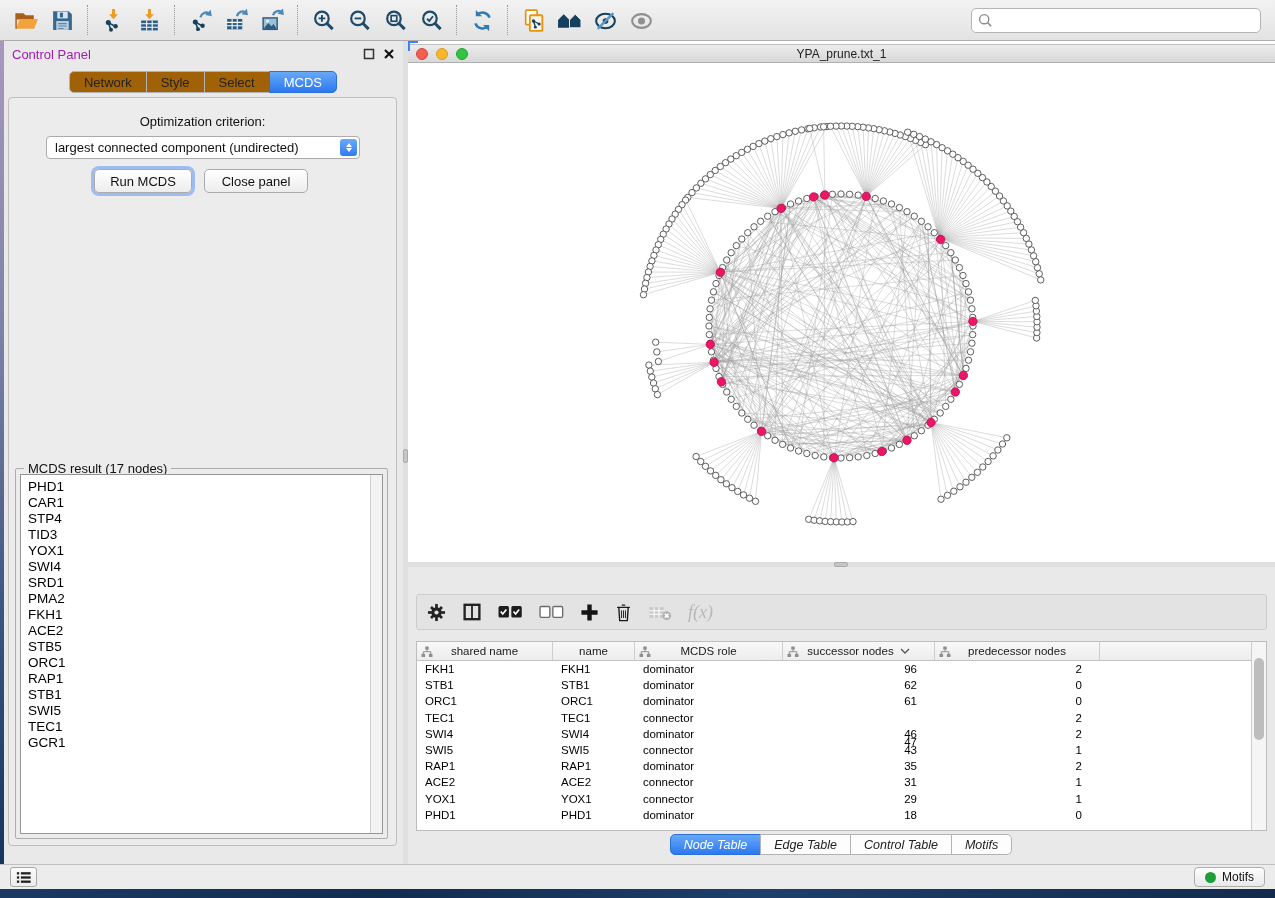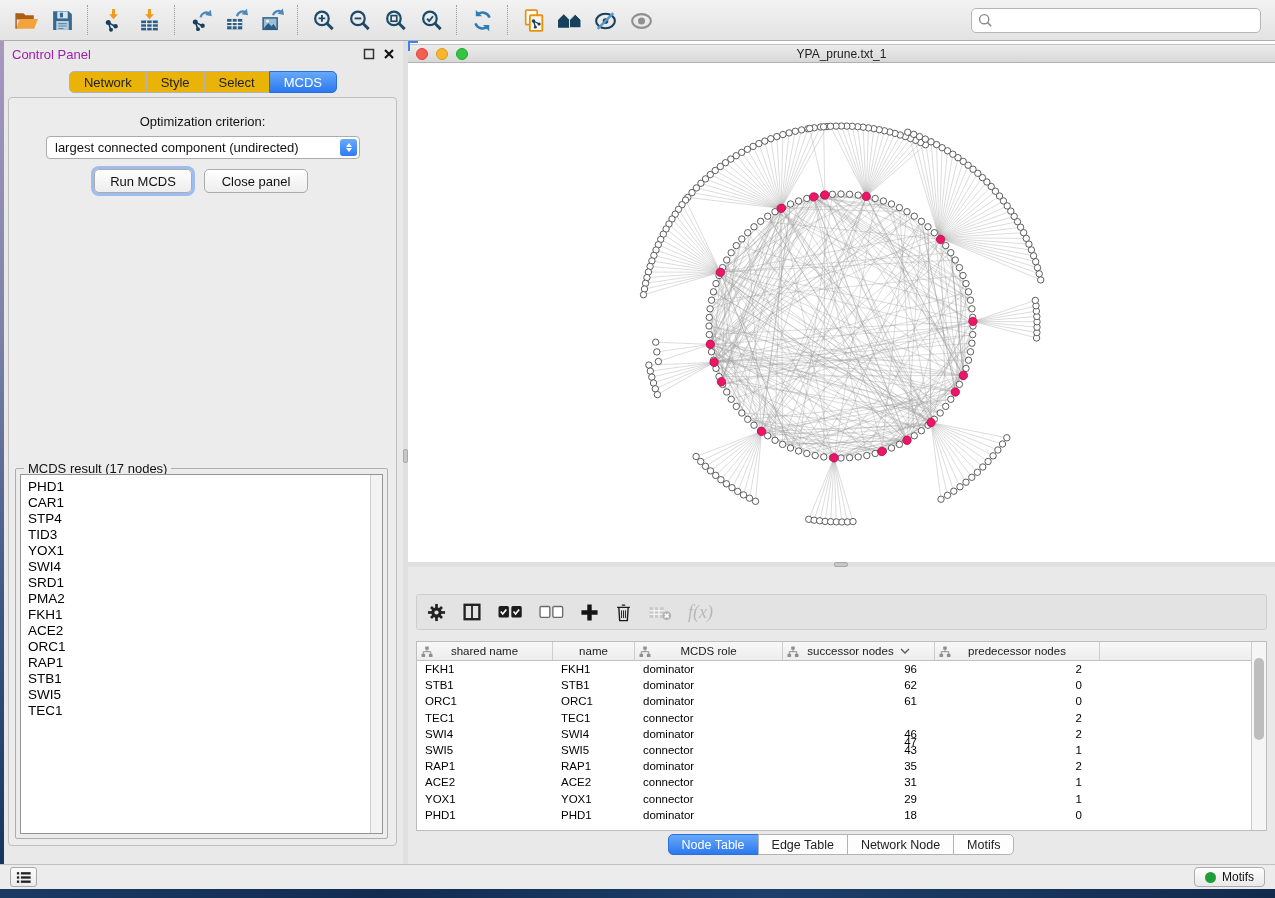--- a/index.html
+++ b/index.html
@@ -25,21 +25,21 @@
     padding:0 8px 0 26px; font-size:13px; color:#333; outline:none; }
   #search-icon { position:absolute; left:7px; top:5px; }
 
   
   #control-panel { left:4px; top:41px; width:399px; height:823px; background:#e9e9e9; }
   .panel-titlebar { height:26px; display:flex; align-items:center; padding:0 8px; }
   .panel-title { font-size:13px; color:#a21caf; }
   .panel-title-icons { margin-left:auto; display:flex; gap:8px; align-items:center; }
   .panel-ico { width:12px; height:12px; display:block; }
   #cp-tabs { position:absolute; left:0; top:30px; width:100%; display:flex; justify-content:center; }
-  .cp-tab { height:22px; padding:0 14px; background:#eab308; border:1px solid #b3b3b3; margin-left:-1px;
+  .cp-tab { height:22px; padding:0 14px; background:#a16207; border:1px solid #b3b3b3; margin-left:-1px;
     font-size:13px; color:#222; display:flex; align-items:center; }
   .cp-tab:first-child { border-radius:5px 0 0 5px; }
   .cp-tab:last-child { border-radius:0 5px 5px 0; }
   .cp-tab.active { background:linear-gradient(#67a8f8,#2b79f0); color:#fff; border-color:#2b6fd9; }
   #cp-inner { position:absolute; left:4px; top:56px; width:389px; height:749px;
     background:#ececec; border:1px solid #bfbfbf; border-radius:4px; }
   #opt-label { position:absolute; left:0; top:16px; width:100%; text-align:center; font-size:13px; color:#111; }
   #criterion-select { position:absolute; left:37px; top:38px; width:314px; height:23px; background:#fff;
     border:1px solid #ababab; border-radius:4px; font-size:13px; color:#111;
     display:flex; align-items:center; padding-left:8px; }
@@ -95,21 +95,21 @@
   .th { position:relative; height:100%; border-right:1px solid #cdcdcd; display:flex; align-items:center; justify-content:center;text-align:right; }
   .th .tree-ico { position:absolute; left:4px; top:4px; }
   .th .lbl { font-size:11.5px; color:#1a1a1a; }
   .th .sort-ico { margin-left:6px; }
   #tbl-body { position:absolute; left:0; top:19px; right:15px; bottom:0; overflow:hidden; }
   .tr { display:flex; height:16.2px; align-items:center; }
   .td { font-size:11.5px; color:#000; padding-left:8px; white-space:nowrap; overflow:hidden; }
   .td.num { text-align:right; padding-right:18px; }
   #tbl-scroll { position:absolute; right:0; top:0; width:15px; height:100%; background:#f5f5f5; border-left:1px solid #ccc; }
   #tbl-thumb { position:absolute; left:2px; top:16px; width:10px; height:82px; background:#bdbdbd; border-radius:6px; }
-  #tbl-tabs { position:absolute; left:0; top:267px; width:100%; display:flex; justify-content:center; }
+  #tbl-tabs { position:absolute; left:0; top:267px; width:100%; display:flex; justify-content:center;font-style:italic; }
   .tbl-tab { height:21px; padding:0 13px; background:#fdfdfd; border:1px solid #b3b3b3; margin-left:-1px;
     font-size:12.5px; color:#222; display:flex; align-items:center; }
   .tbl-tab:first-child { border-radius:5px 0 0 5px; }
   .tbl-tab:last-child { border-radius:0 5px 5px 0; }
   .tbl-tab.active { background:linear-gradient(#67a8f8,#2b79f0); color:#fff; border-color:#2b6fd9; }
 
   
   #status-bar { left:0; top:864px; width:1275px; height:25px; background:#ececec; border-top:1px solid #c0c0c0;
     display:flex; align-items:center; padding:0 10px; }
   #list-btn { width:27px; height:20px; background:linear-gradient(#fbfbfb,#ececec); border:1px solid #a8a8a8;
@@ -311,25 +311,27 @@
       <div class="mcds-item" style="padding-top: 4px;">PHD1</div>
           <div class="mcds-item">CAR1</div>
           <div class="mcds-item">STP4</div>
           <div class="mcds-item">TID3</div>
           <div class="mcds-item">YOX1</div>
           <div class="mcds-item">SWI4</div>
           <div class="mcds-item">SRD1</div>
           <div class="mcds-item">PMA2</div>
           <div class="mcds-item">FKH1</div>
           <div class="mcds-item">ACE2</div>
+          <div class="mcds-item">STB5</div>
           <div class="mcds-item">ORC1</div>
           <div class="mcds-item">RAP1</div>
           <div class="mcds-item">STB1</div>
           <div class="mcds-item">SWI5</div>
           <div class="mcds-item">TEC1</div>
+          <div class="mcds-item">GCR1</div>
           <div class="track"></div>
         </div>
     </div>
   </div>
 </div>
 
 <div class="abs" id="v-split">
     <div class="grip"></div>
   </div>
 <div class="abs" id="h-split">
@@ -799,21 +801,21 @@
         </div>
       </div>
     <div id="tbl-scroll">
       <div id="tbl-thumb"></div>
     </div>
   </div>
 
   <div id="tbl-tabs">
       <div class="tbl-tab active">Node Table</div>
       <div class="tbl-tab">Edge Table</div>
-      <div class="tbl-tab">Network Node</div>
+      <div class="tbl-tab">Control Table</div>
       <div class="tbl-tab">Motifs</div>
     </div>
 </div>
 
 <div class="abs" id="status-bar">
   <div id="list-btn">
     <svg width="16" height="13" viewBox="0 0 18 14">
       <g fill="#222">
           <rect x="1" y="1" width="2.6" height="2.6"></rect>
           <rect x="5.5" y="1" width="11" height="2.6"></rect>

